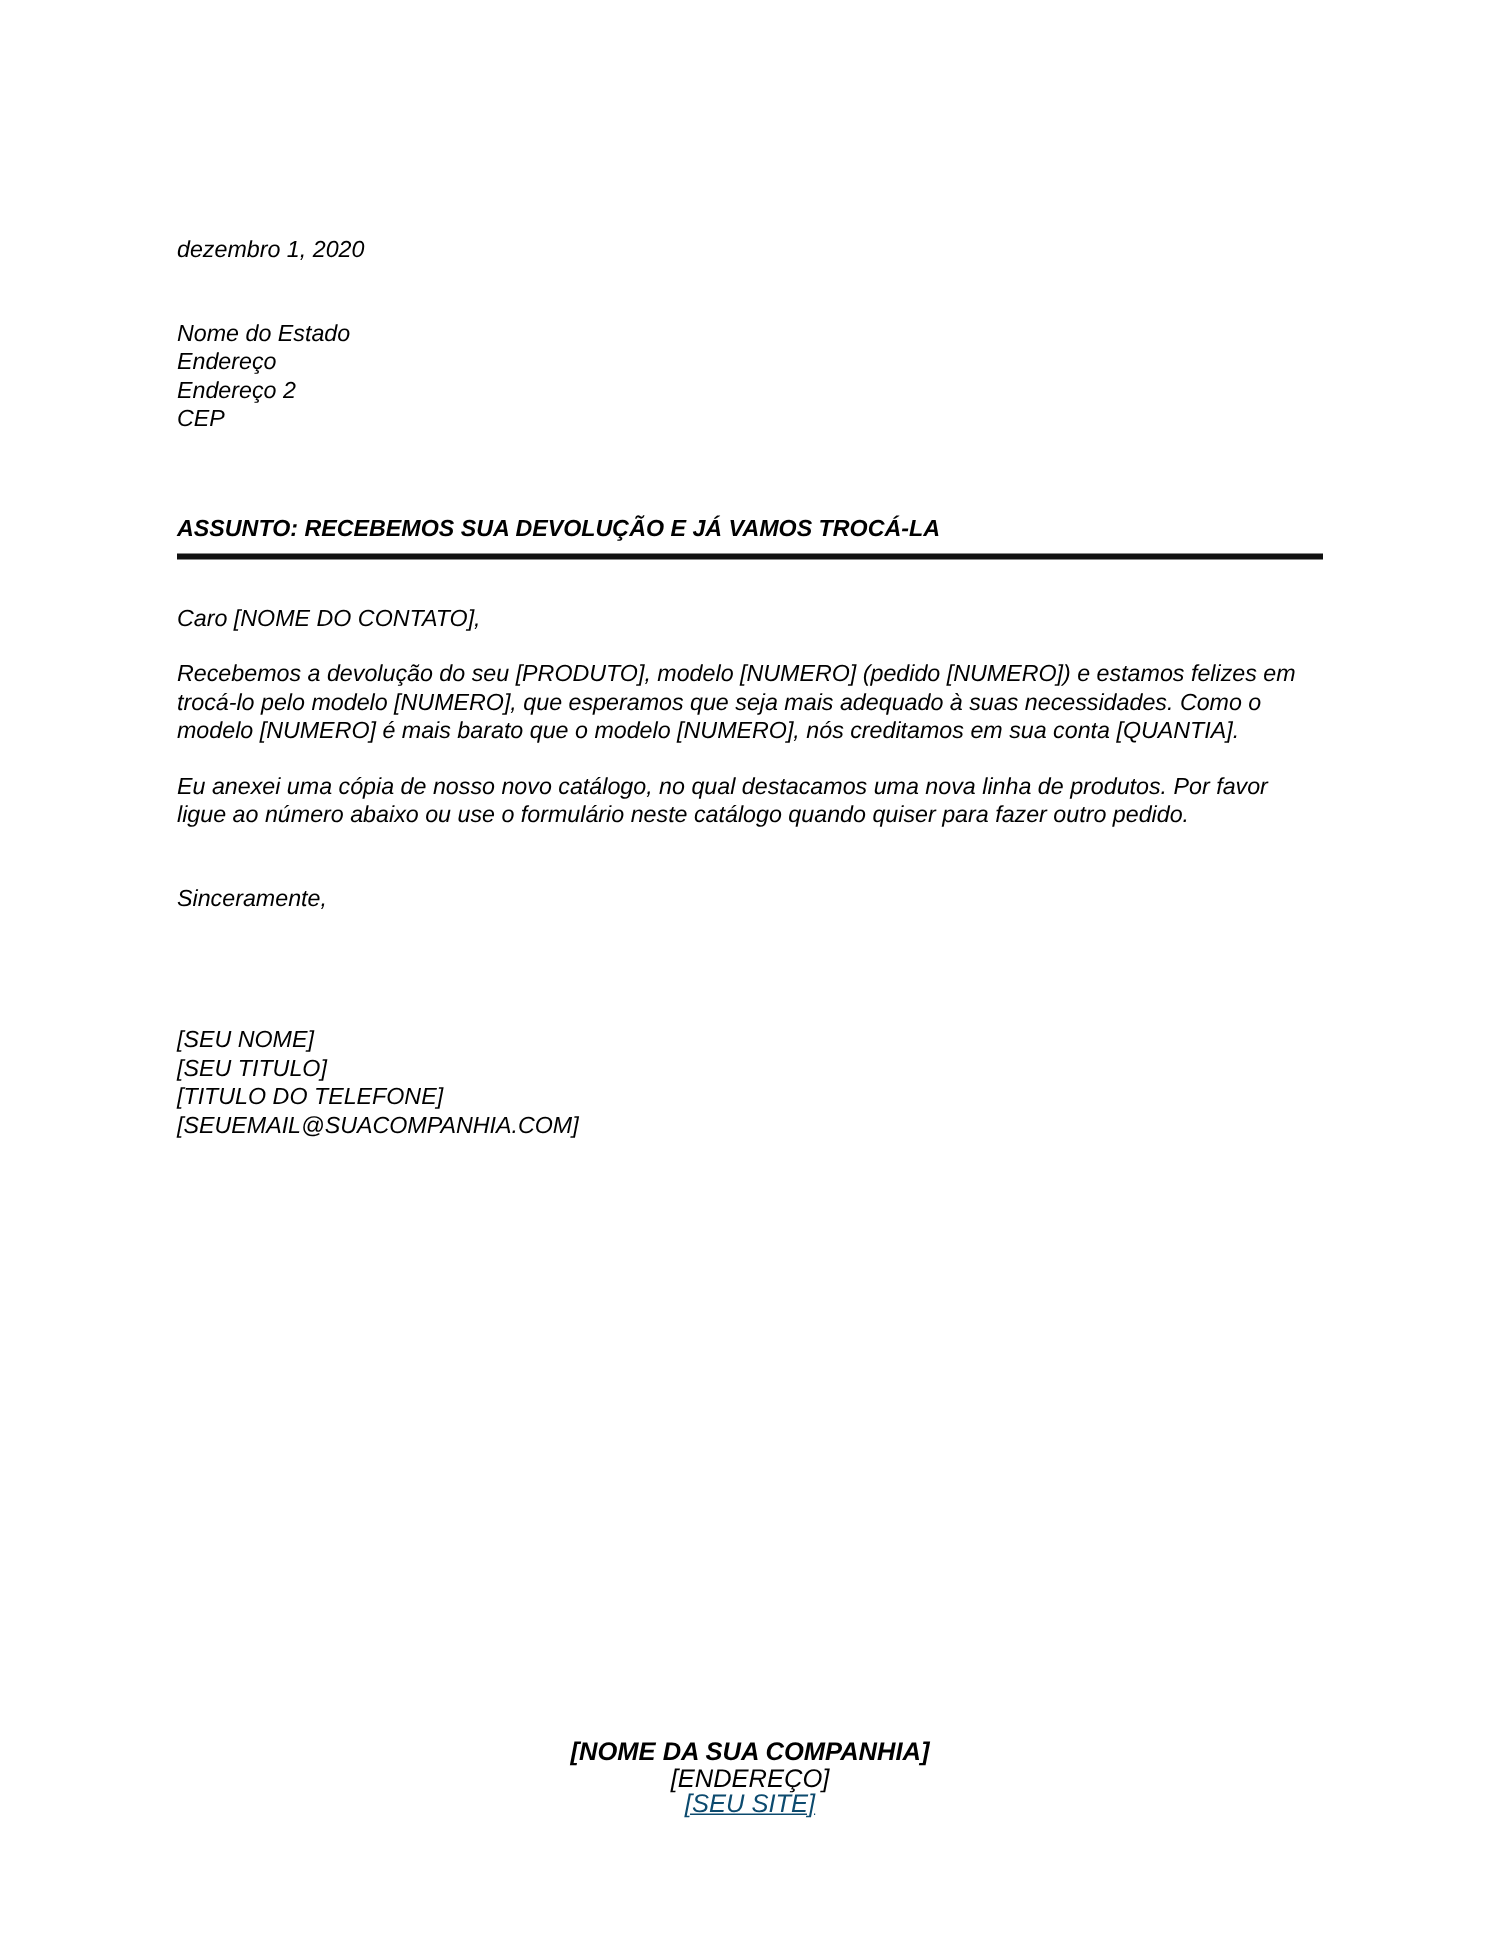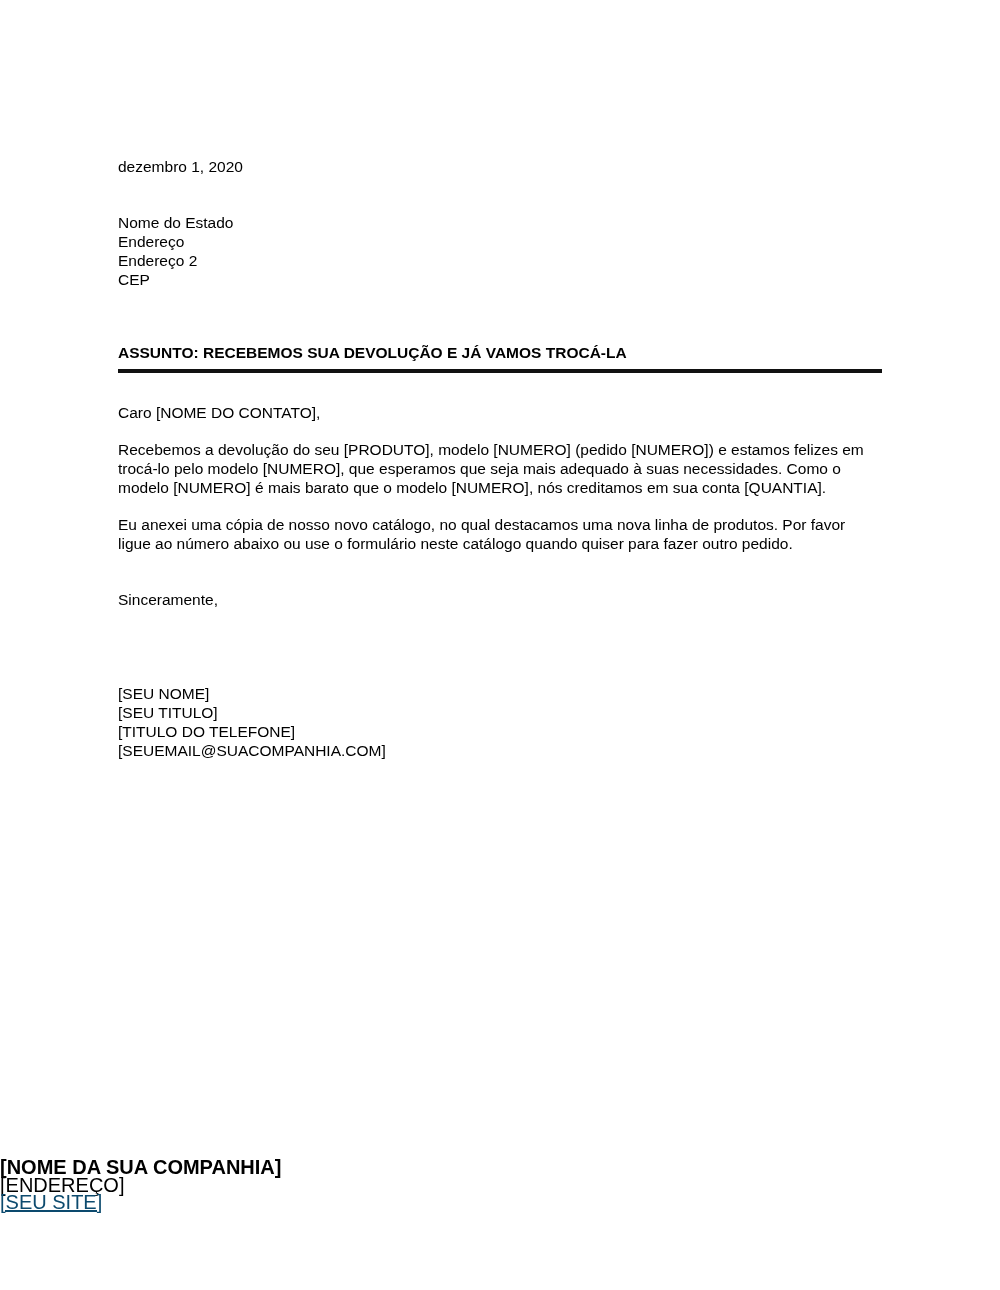--- a/index.html
+++ b/index.html
@@ -10,20 +10,21 @@
   .page {
     position: relative;
     width: 1000px;
     height: 1290px;
     background: #ffffff;
     font-family: "Liberation Sans", "DejaVu Sans", sans-serif;
     font-size: 15.5px;
     line-height: 19px;
     color: #000000;
     overflow: hidden;
+    font-style: italic;
   }
   .letter-body {
     position: absolute;
     left: 118px;
     right: 118px;
     top: 157px;
   }
   .date-line {
     margin: 0;
   }
@@ -57,21 +58,22 @@
     margin-top: 75px;
   }
   .signature-block div {
     margin: 0;
   }
   .page-footer {
     position: absolute;
     top: 1159px;
     left: 0;
     width: 100%;
-    font-size: 20px;
+    text-align: center;
+    font-size: 17px;
     line-height: 17.5px;
   }
   .footer-company {
     font-weight: bold;
   }
   .footer-link {
     text-decoration: underline;
     cursor: pointer;
   }
 </style>

